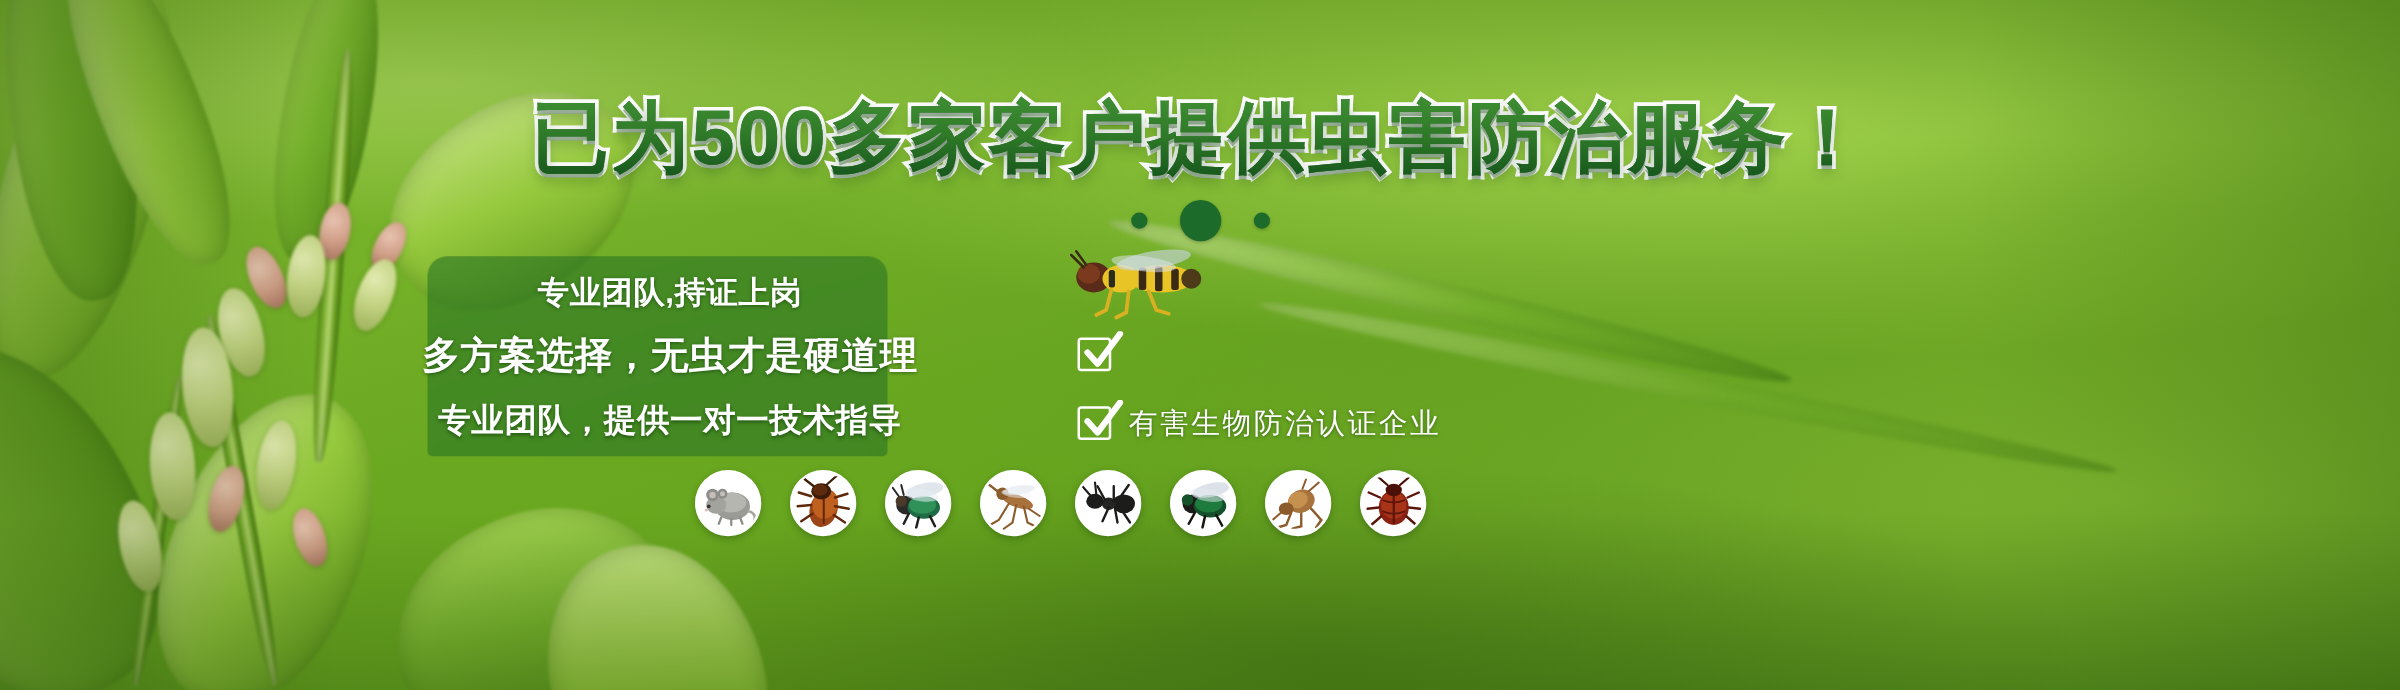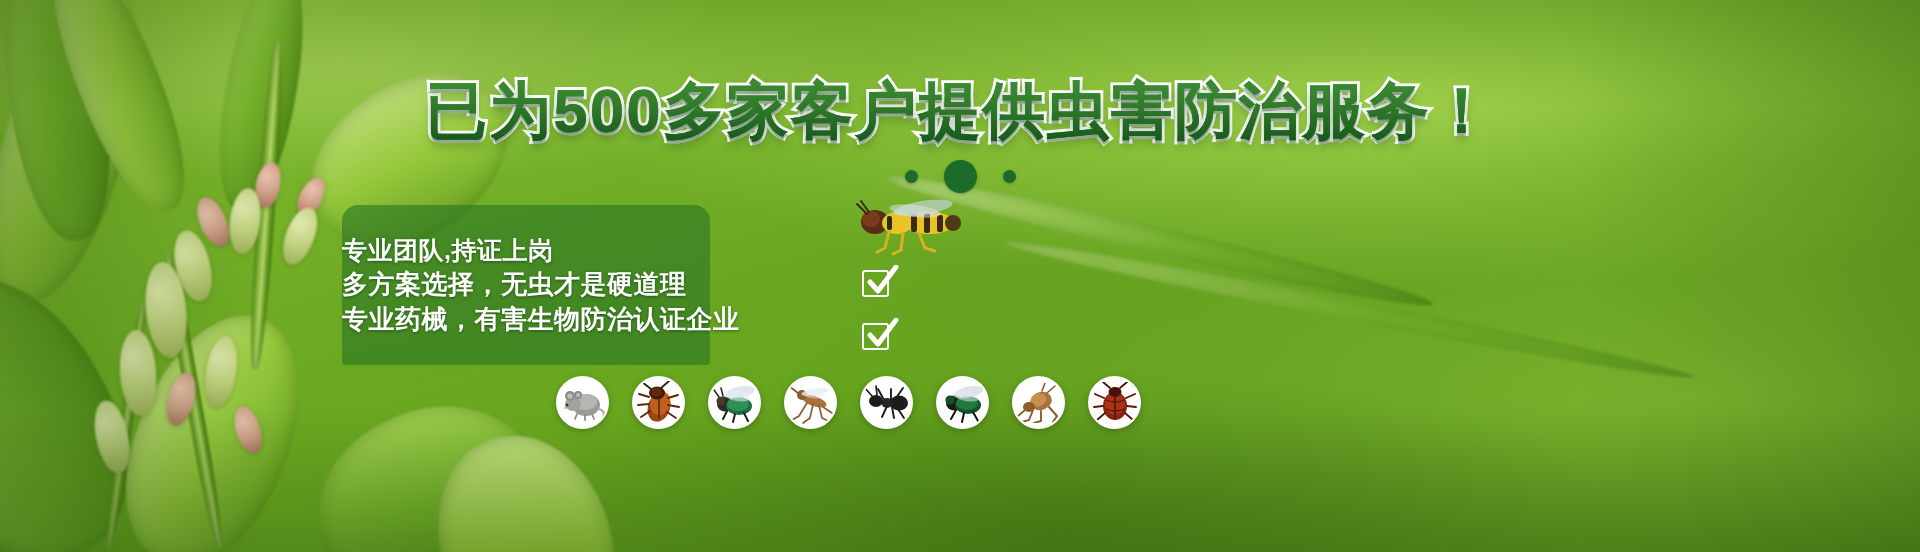--- a/index.html
+++ b/index.html
@@ -93,28 +93,28 @@
 
   
   .slogan-box {
     position:absolute; left:342px; top:205px; width:368px; height:160px;
     background:rgba(43,118,36,.62);
     border-radius:16px 16px 4px 4px;
     backdrop-filter:blur(1px);
   }
   .slogan-list {
     position:absolute; left:342px; top:205px; width:388px; height:160px;
-    display:flex; flex-direction:column; justify-content:center; align-items:flex-start; 
+    display:flex; flex-direction:column; justify-content:center; align-items:center; gap:14px;
   }
   .slogan {
     color:#ffffff; font-weight:700; white-space:nowrap;
     text-shadow:0 1px 3px rgba(10,45,5,.55);
   }
   .slogan.s1 { font-size:25px; letter-spacing:.5px; }
-  .slogan.s2 { font-size:26px; letter-spacing:.5px; }
+  .slogan.s2 { font-size:30px; letter-spacing:.5px; }
   .slogan.s3 { font-size:26px; letter-spacing:.5px; }
 
   
   .checklist { position:absolute; left:862px; top:270px; width:560px; }
   .check-row { display:flex; align-items:center; gap:14px; margin-bottom:26px; }
   .check-box {
     width:27px; height:27px; flex:none; position:relative;
     border:2px solid #ffffff; border-radius:3px;
   }
   .check-box svg { position:absolute; left:1px; top:-7px; }
@@ -203,39 +203,40 @@
     <path d="M58 37 L56 54 L48 58" stroke="#d8b021" stroke-width="3" fill="none" stroke-linecap="round"></path>
     <path d="M74 37 L80 52 L90 55" stroke="#d8b021" stroke-width="3" fill="none" stroke-linecap="round"></path>
     <path d="M22 18 L12 8" stroke="#3a2a14" stroke-width="2" fill="none" stroke-linecap="round"></path>
     <path d="M24 16 L16 5" stroke="#3a2a14" stroke-width="2" fill="none" stroke-linecap="round"></path>
   </svg>
 
   <div class="slogan-box" data-interactable="false"></div>
   <div class="slogan-list" data-interactable="false">
     <div class="slogan s1" data-interactable="false">专业团队,持证上岗</div>
     <div class="slogan s2" data-interactable="false">多方案选择，无虫才是硬道理</div>
-    <div class="slogan s3" data-interactable="false">专业药械，有害生物防治认证企业</div>
+    <div class="slogan s3" data-interactable="false">专业团队，提供一对一技术指导</div>
   </div>
 
   <div class="checklist" data-interactable="false">
 
     <div class="check-row" data-interactable="false">
       <span class="check-box" data-interactable="false">
         <svg width="34" height="34" viewBox="0 0 34 34">
           <path d="M5 17 L13 26 L31 2" stroke="#ffffff" stroke-width="5" fill="none" stroke-linecap="round" stroke-linejoin="round"></path>
         </svg>
       </span>
     </div>
 
     <div class="check-row" data-interactable="false">
       <span class="check-box" data-interactable="false">
         <svg width="34" height="34" viewBox="0 0 34 34">
           <path d="M5 17 L13 26 L31 2" stroke="#ffffff" stroke-width="5" fill="none" stroke-linecap="round" stroke-linejoin="round"></path>
         </svg>
       </span>
+      <span class="check-text" data-interactable="false">有害生物防治认证企业</span>
     </div>
 
   </div>
 
   <div class="pests" data-interactable="false">
 
     <span class="pest" data-interactable="true" title="鼠">
       <svg width="44" height="40" viewBox="0 0 44 40">
         <ellipse cx="25" cy="22" rx="14" ry="11" fill="#9a9a96"></ellipse>
         <ellipse cx="24" cy="19" rx="12" ry="8" fill="#b6b6b1"></ellipse>

